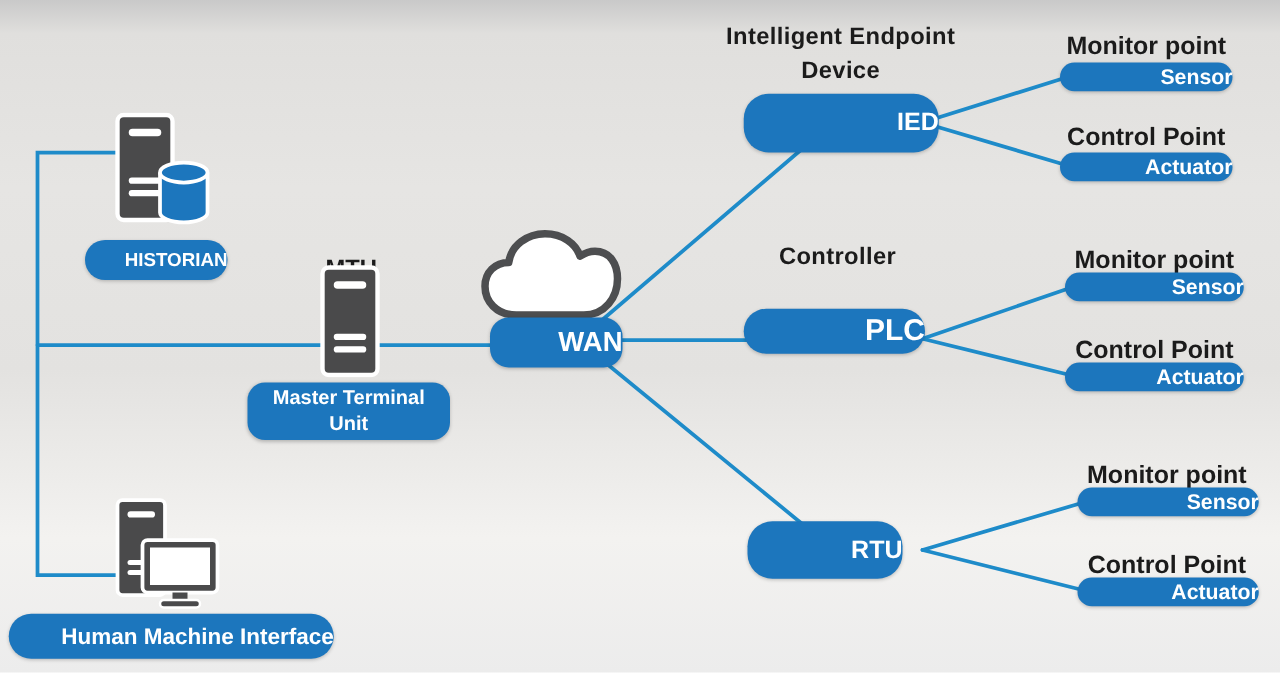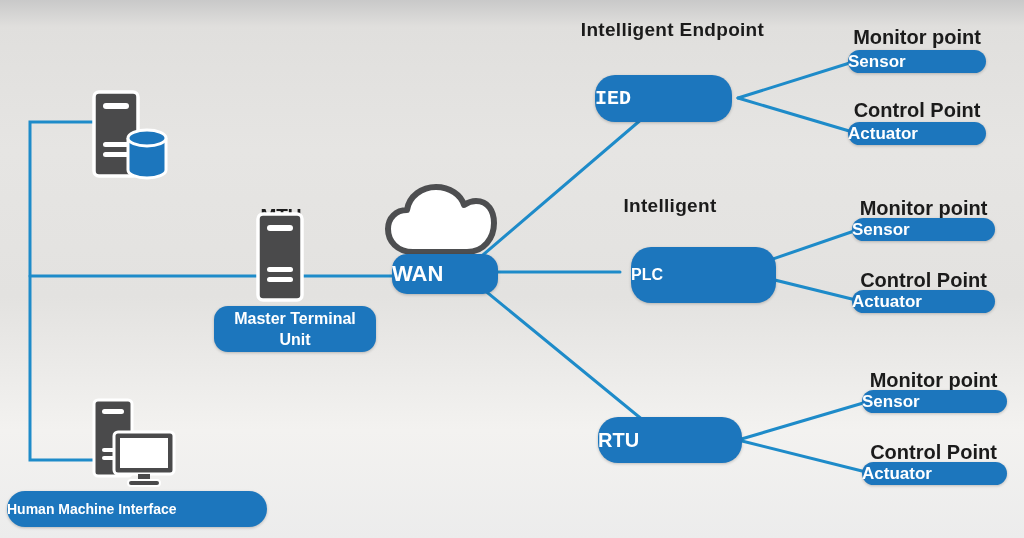--- a/index.html
+++ b/index.html
@@ -8,21 +8,21 @@
     font-family:"Liberation Sans","DejaVu Sans",sans-serif;
   }
   .stage{
     position:relative;width:1024px;height:538px;
     background:linear-gradient(180deg,#c9c9c9 0%,#e0dfdd 5%,#e6e5e3 28%,#e3e2e0 55%,#f3f2f0 80%,#ececec 100%);
   }
   .wires{position:absolute;left:0;top:0;width:1024px;height:538px;}
   .wires line,.wires polyline{stroke:#1e8bc9;stroke-width:3;fill:none;stroke-linecap:round;}
   .node{
     position:absolute;background:#1c76bd;color:#ffffff;
-    display:flex;align-items:center;justify-content:flex-start;
+    display:flex;align-items:center;justify-content:flex-end;
     text-align:center;box-shadow:0 1px 3px rgba(0,0,0,0.22);
     font-weight:bold;
   }
   .title{
     position:absolute;color:#1b1b1b;font-weight:bold;font-size:19px;
     letter-spacing:0.3px;text-align:center;line-height:27px;
   }
   .caption{
     position:absolute;color:#1b1b1b;font-weight:bold;font-size:20px;
     text-align:center;line-height:18px;
@@ -52,33 +52,36 @@
   <div class="icon" style="left:92px;top:90px;">
     <svg width="78" height="94" viewBox="0 0 78 94">
       <rect x="2" y="2" width="44" height="84" rx="5" fill="#4a4a4b" stroke="#ffffff" stroke-width="3.5"></rect>
       <rect x="11" y="13" width="26" height="6" rx="3" fill="#ffffff"></rect>
       <rect x="11" y="52" width="26" height="5" rx="2.5" fill="#ffffff"></rect>
       <rect x="11" y="62" width="26" height="5" rx="2.5" fill="#ffffff"></rect>
       <path d="M36,48 v32 a19,8 0 0 0 38,0 v-32" fill="#1c76bd" stroke="#ffffff" stroke-width="3"></path>
       <ellipse cx="55" cy="48" rx="19" ry="8" fill="#1c76bd" stroke="#ffffff" stroke-width="3"></ellipse>
     </svg>
   </div>
+  <div class="node" style="left:68px;top:192px;width:114px;height:32px;border-radius:16px;font-size:15px;">
+    <span>HISTORIAN</span>
+  </div>
 
   <div class="caption" style="left:252px;top:194px;width:58px;font-size:19px;margin-top:13px;">
     <span>MTU</span>
   </div>
   <div class="icon" style="left:256px;top:212px;">
     <svg width="48" height="90" viewBox="0 0 48 90">
       <rect x="2" y="2" width="44" height="86" rx="5" fill="#4a4a4b" stroke="#ffffff" stroke-width="3.5"></rect>
       <rect x="11" y="13" width="26" height="6" rx="3" fill="#ffffff"></rect>
       <rect x="11" y="55" width="26" height="5" rx="2.5" fill="#ffffff"></rect>
       <rect x="11" y="65" width="26" height="5" rx="2.5" fill="#ffffff"></rect>
     </svg>
   </div>
-  <div class="node" style="left:198px;top:306px;width:162px;height:46px;border-radius:14px;font-size:16px;line-height:21px;padding:0 14px;box-sizing:border-box;margin-left:16px;">
+  <div class="node" style="left:198px;top:306px;width:162px;height:46px;border-radius:14px;font-size:16px;line-height:21px;padding:0 14px;box-sizing:border-box;">
     <span>Master Terminal Unit</span>
   </div>
 
   <div class="icon" style="left:383px;top:180px;">
     <svg width="116" height="80" viewBox="0 0 116 80">
       <path d="M30,72 C14,72 5,61 5,49 C5,38 13,30 24,30 C26,16 39,7 53,7 C67,7 78,15 81,25 C84,23 88,21 93,21 C105,21 111,31 111,43 C111,58 101,72 84,72 Z" fill="#ffffff" stroke="#4d4e50" stroke-width="6" stroke-linejoin="round"></path>
     </svg>
   </div>
   <div class="node" style="left:392px;top:254px;width:106px;height:40px;border-radius:15px;font-size:22px;">
     <span>WAN</span>
@@ -89,63 +92,64 @@
       <rect x="2" y="2" width="38" height="76" rx="4" fill="#4a4a4b" stroke="#ffffff" stroke-width="3"></rect>
       <rect x="10" y="11" width="22" height="5" rx="2.5" fill="#ffffff"></rect>
       <rect x="10" y="50" width="13" height="4" rx="2" fill="#ffffff"></rect>
       <rect x="10" y="58" width="13" height="4" rx="2" fill="#ffffff"></rect>
       <rect x="22" y="34" width="60" height="42" rx="4" fill="#4a4a4b" stroke="#ffffff" stroke-width="3"></rect>
       <rect x="28" y="40" width="48" height="30" fill="#ffffff"></rect>
       <rect x="46" y="76" width="12" height="6" fill="#4a4a4b"></rect>
       <rect x="36" y="82" width="32" height="6" rx="3" fill="#4a4a4b" stroke="#ffffff" stroke-width="2"></rect>
     </svg>
   </div>
-  <div class="node" style="left:7px;top:491px;width:260px;height:36px;border-radius:18px;font-size:14px;font-weight:600;">
+  <div class="node" style="left:7px;top:491px;width:260px;height:36px;border-radius:18px;font-size:18px;font-weight:600;">
     <span>Human Machine Interface</span>
   </div>
 
   <div class="title" style="left:575px;top:16px;width:195px;">
     <div>Intelligent Endpoint</div>
+    <div>Device</div>
   </div>
-  <div class="node" style="left:595px;top:75px;width:137px;height:47px;border-radius:20px;font-size:20px;font-family:Liberation Mono, monospace;">
+  <div class="node" style="left:595px;top:75px;width:156px;height:47px;border-radius:20px;font-size:20px;">
     <span>IED</span>
   </div>
   <div class="caption" style="left:847px;top:28px;width:140px;">
     <span>Monitor point</span>
   </div>
   <div class="node pill-sm" style="left:848px;top:50px;width:138px;height:23px;">
     <span>Sensor</span>
   </div>
   <div class="caption" style="left:847px;top:101px;width:140px;">
     <span>Control Point</span>
   </div>
   <div class="node pill-sm" style="left:848px;top:122px;width:138px;height:23px;">
     <span>Actuator</span>
   </div>
 
   <div class="title" style="left:570px;top:192px;width:200px;">
-    <div>Intelligent</div>
+    <div>Controller</div>
   </div>
-  <div class="node" style="left:595px;top:247px;width:145px;height:56px;border-radius:20px;font-size:16px;margin-left:36px;">
+  <div class="node" style="left:595px;top:247px;width:145px;height:36px;border-radius:20px;font-size:24px;">
     <span>PLC</span>
   </div>
   <div class="caption" style="left:852px;top:199px;width:143px;">
     <span>Monitor point</span>
   </div>
   <div class="node pill-sm" style="left:852px;top:218px;width:143px;height:23px;">
     <span>Sensor</span>
   </div>
   <div class="caption" style="left:852px;top:271px;width:143px;">
     <span>Control Point</span>
   </div>
   <div class="node pill-sm" style="left:852px;top:290px;width:143px;height:23px;">
     <span>Actuator</span>
   </div>
 
-  <div class="node" style="left:598px;top:417px;width:144px;height:46px;border-radius:20px;font-size:20px;">
+  <div class="node" style="left:598px;top:417px;width:124px;height:46px;border-radius:20px;font-size:20px;">
     <span>RTU</span>
   </div>
   <div class="caption" style="left:860px;top:371px;width:147px;">
     <span>Monitor point</span>
   </div>
   <div class="node pill-sm" style="left:862px;top:390px;width:145px;height:23px;">
     <span>Sensor</span>
   </div>
   <div class="caption" style="left:860px;top:443px;width:147px;">
     <span>Control Point</span>

